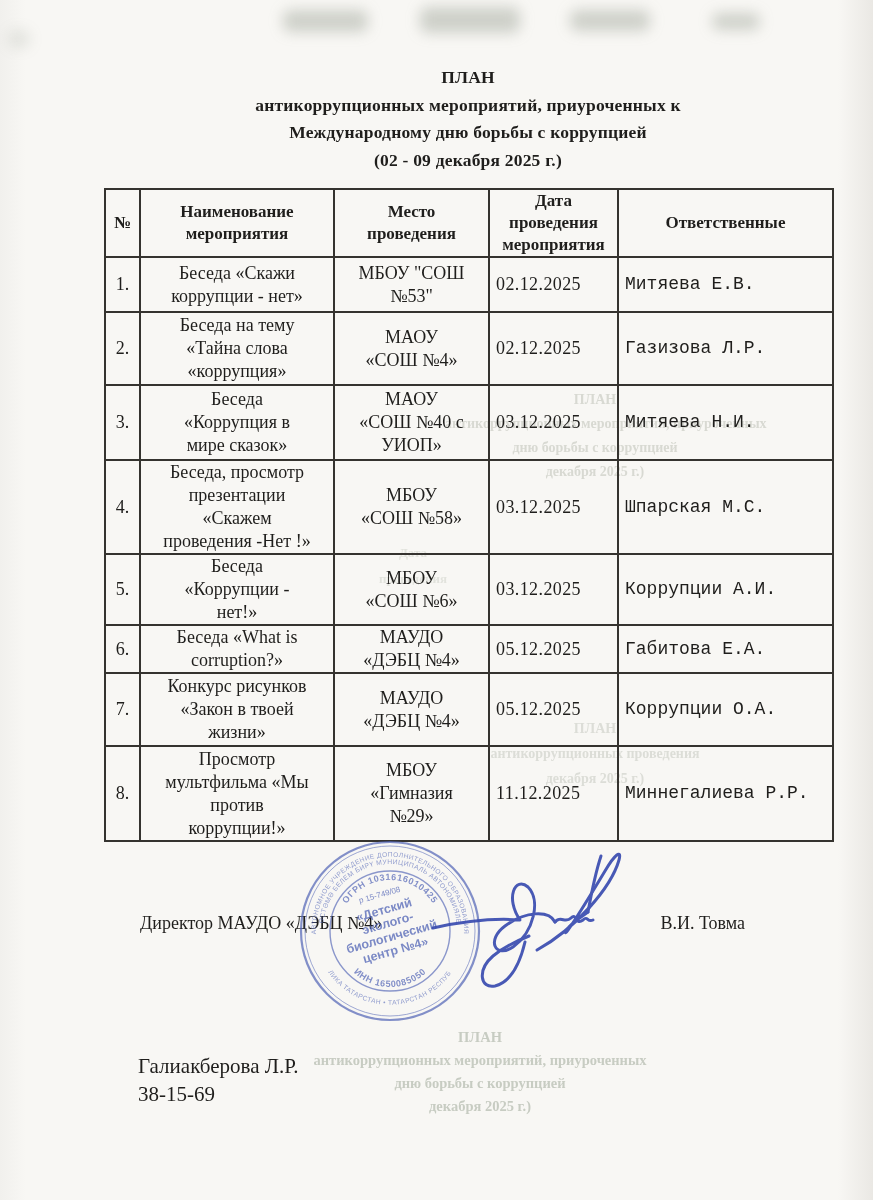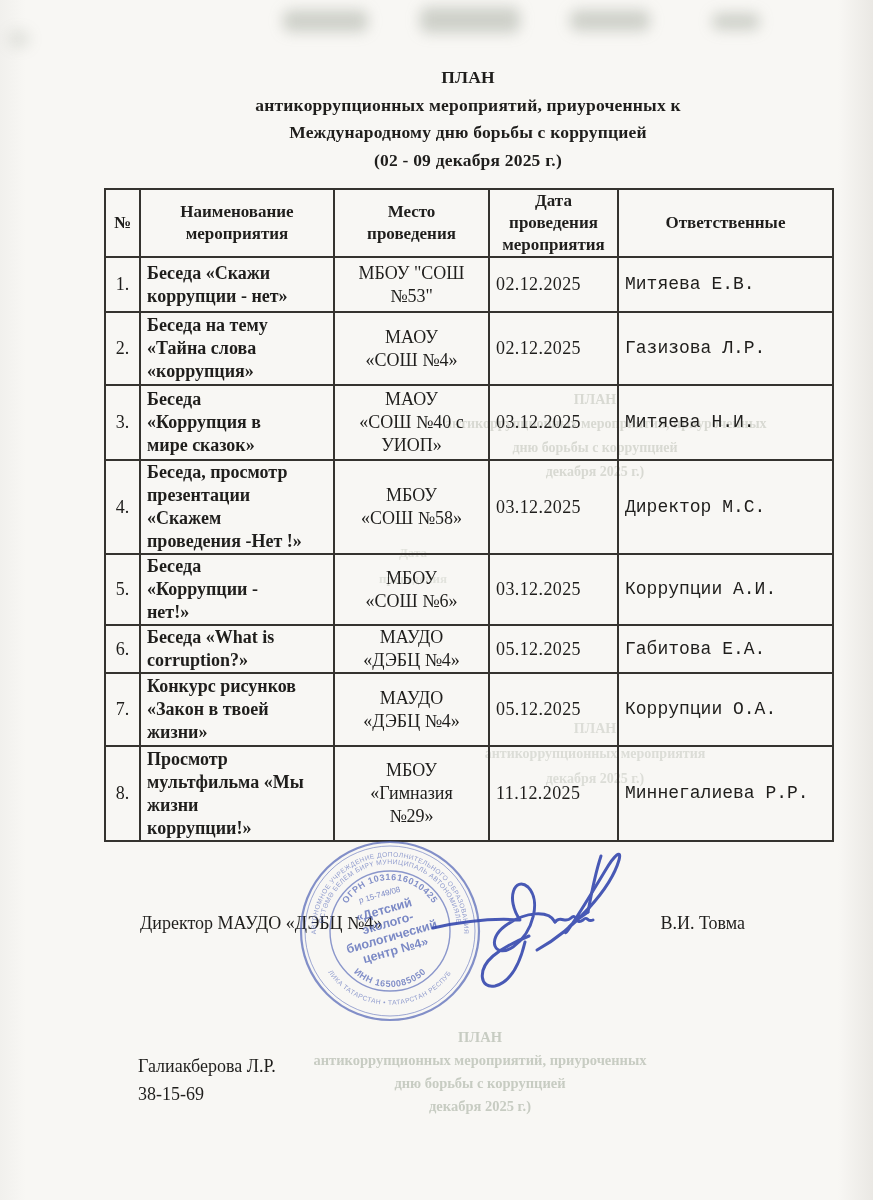--- a/index.html
+++ b/index.html
@@ -30,28 +30,28 @@
   thead tr{height:66px;}
   tbody tr:nth-child(1){height:55px;}
   tbody tr:nth-child(2){height:73px;}
   tbody tr:nth-child(3){height:75px;}
   tbody tr:nth-child(4){height:85px;}
   tbody tr:nth-child(5){height:70px;}
   tbody tr:nth-child(6){height:47px;}
   tbody tr:nth-child(7){height:73px;}
   tbody tr:nth-child(8){height:95px;}
   td.c-num{text-align:center; padding:0 2px;}
-  td.c-act{white-space:pre-line; text-align:left; padding-left:9px;font-weight:bold;}
+  td.c-act{white-space:pre-line; text-align:center; padding-left:9px;}
   td.c-ven{white-space:pre-line; text-align:center;}
   td.c-date{letter-spacing:.4px;}
   td.c-resp{padding-left:11px;font-family:Liberation Mono, monospace;}
   
   .sig-row{position:absolute; top:913px; left:140px; width:605px; z-index:2;
            display:flex; justify-content:space-between; font-size:18px;}
-  .footer{position:absolute; top:1052px; left:138px; z-index:2; font-size:18px; line-height:28px;}
+  .footer{position:absolute; top:1052px; left:138px; z-index:2; font-size:21px; line-height:28px;}
   
   .stamp{position:absolute; left:295px; top:836px; width:190px; height:190px; z-index:3;
          filter:blur(.35px); opacity:.88;}
   .stamp text{font-family:"Liberation Sans", sans-serif; fill:#5164b6;}
   .ring-tiny{font-size:6.6px; letter-spacing:.45px;}
   .ring-mid{font-size:6.8px; letter-spacing:.4px;}
   .ring-num{font-size:9px; letter-spacing:.6px; font-weight:bold;}
   .reg-line{font-size:8px;}
   .center-line{font-size:12.5px; font-weight:bold;}
   
@@ -88,21 +88,21 @@
     <div>антикоррупционных мероприятий, приуроченных</div>
     <div>дню борьбы с коррупцией</div>
     <div>декабря 2025 г.)</div>
   </div>
   <div class="ghost ghost-b">
     <div>Дата</div>
     <div>проведения</div>
   </div>
   <div class="ghost ghost-c">
     <div>ПЛАН</div>
-    <div>антикоррупционных мероприятия</div>
+    <div>антикоррупционных проведения</div>
     <div>декабря 2025 г.)</div>
   </div>
   <div class="ghost ghost-d">
     <div>ПЛАН</div>
     <div>антикоррупционных мероприятий, приуроченных</div>
     <div>дню борьбы с коррупцией</div>
     <div>декабря 2025 г.)</div>
   </div>
 
   <div class="title-block">
@@ -166,21 +166,21 @@
       </tr>
       <tr>
         <td class="c-num">4.</td>
         <td class="c-act">Беседа, просмотр
 презентации
 «Скажем
 проведения -Нет !»</td>
         <td class="c-ven">МБОУ
 «СОШ №58»</td>
         <td class="c-date">03.12.2025</td>
-        <td class="c-resp">Директор М.С.</td>
+        <td class="c-resp">Шпарская М.С.</td>
       </tr>
       <tr>
         <td class="c-num">5.</td>
         <td class="c-act">Беседа
 «Коррупции -
 нет!»</td>
         <td class="c-ven">МБОУ
 «СОШ №6»</td>
         <td class="c-date">03.12.2025</td>
         <td class="c-resp">Коррупции А.И.</td>
@@ -201,21 +201,21 @@
 жизни»</td>
         <td class="c-ven">МАУДО
 «ДЭБЦ №4»</td>
         <td class="c-date">05.12.2025</td>
         <td class="c-resp">Коррупции О.А.</td>
       </tr>
       <tr>
         <td class="c-num">8.</td>
         <td class="c-act">Просмотр
 мультфильма «Мы
-жизни
+против
 коррупции!»</td>
         <td class="c-ven">МБОУ
 «Гимназия
 №29»</td>
         <td class="c-date">11.12.2025</td>
         <td class="c-resp">Миннегалиева Р.Р.</td>
       </tr>
     </tbody>
   </table>
 

